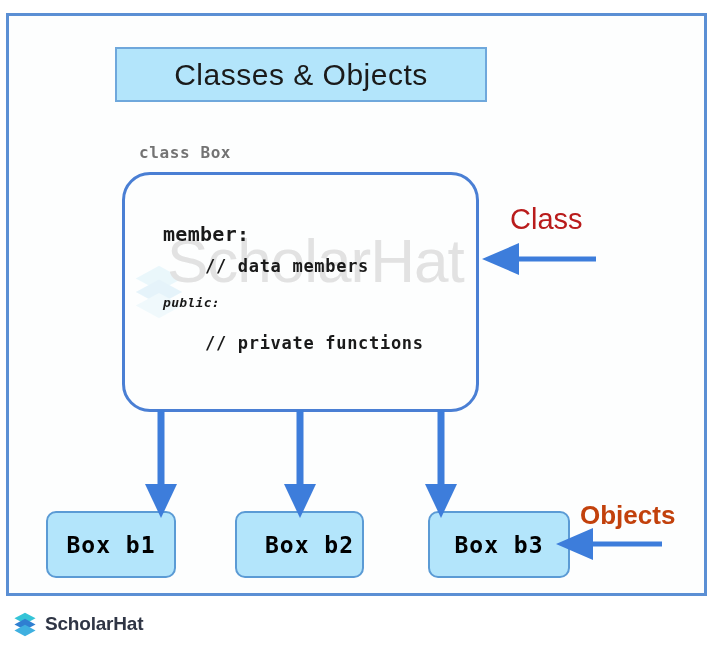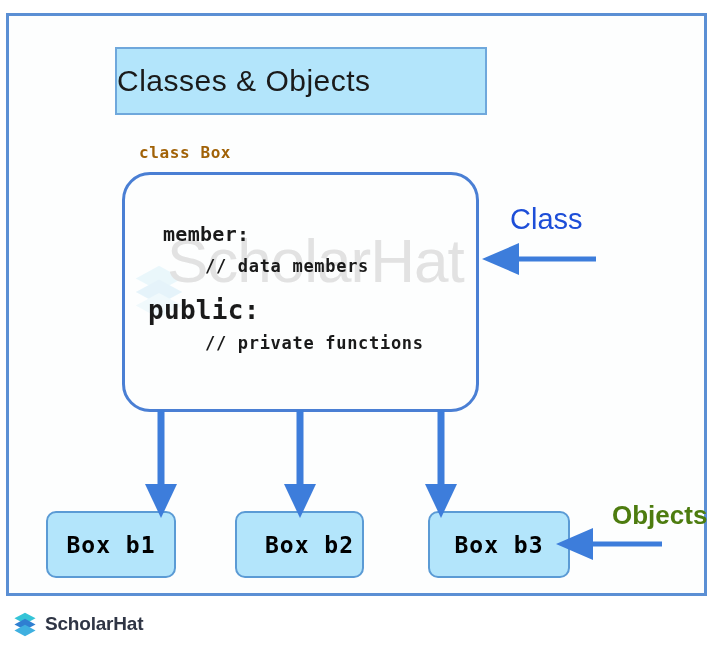--- a/index.html
+++ b/index.html
@@ -27,43 +27,44 @@
     border: 3px solid #5b8fd4;
     box-sizing: border-box;
     background: #fdfefe;
   }
   
   .title-box {
     position: absolute;
     left: 115px;
     top: 47px;
     width: 372px;
-    height: 68px;
+    height: 55px;
     background: #b3e5fb;
     border: 2px solid #6fa8dc;
     box-sizing: border-box;
     display: flex;
     align-items: center;
+    justify-content: center;
   }
   .title-text {
     font-family: "Liberation Sans", sans-serif;
     font-size: 30px;
     color: #1a1a1a;
     letter-spacing: 0.5px;
     white-space: nowrap;
   }
   
   .class-caption {
     position: absolute;
     left: 139px;
     top: 143px;
     font-family: "DejaVu Sans Mono", monospace;
     font-size: 16px;
     font-weight: bold;
-    color: #a16207;
+    color: #737373;
     letter-spacing: 0.6px;
     white-space: nowrap;
   }
   
   .class-box {
     position: absolute;
     left: 122px;
     top: 172px;
     width: 357px;
     height: 240px;
@@ -103,21 +104,21 @@
   
   .code-line {
     position: absolute;
     font-family: "DejaVu Sans Mono", monospace;
     font-weight: bold;
     color: #1a1a1a;
     white-space: nowrap;
   }
   .code-private { left: 163px; top: 222px; font-size: 20px; letter-spacing: 0.3px; }
   .code-data    { left: 205px; top: 256px; font-size: 17px; letter-spacing: 0.7px; }
-  .code-public  { left: 148px; top: 295px; font-size: 26px; letter-spacing: 0.3px; }
+  .code-public  { left: 163px; top: 295px; font-size: 13px; letter-spacing: 0.3px; font-style: italic; }
   .code-member  { left: 205px; top: 333px; font-size: 17px; letter-spacing: 0.7px; }
 
   
   .obj-box {
     position: absolute;
     top: 511px;
     height: 67px;
     background: #b3e5fb;
     border: 2px solid #5b9bd5;
     border-radius: 10px;
@@ -138,31 +139,31 @@
     white-space: nowrap;
   }
 
   
   .annot-class {
     position: absolute;
     left: 510px;
     top: 203px;
     font-family: "Liberation Sans", sans-serif;
     font-size: 29px;
-    color: #1d4ed8;
+    color: #b91c1c;
     white-space: nowrap;
   }
   .annot-objects {
     position: absolute;
-    left: 612px;
+    left: 580px;
     top: 500px;
     font-family: "Liberation Sans", sans-serif;
     font-size: 26px;
     font-weight: bold;
-    color: #4d7c0f;
+    color: #c2410c;
     white-space: nowrap;
   }
 
   
   .arrow-layer {
     position: absolute;
     left: 0;
     top: 0;
     width: 720px;
     height: 647px;

